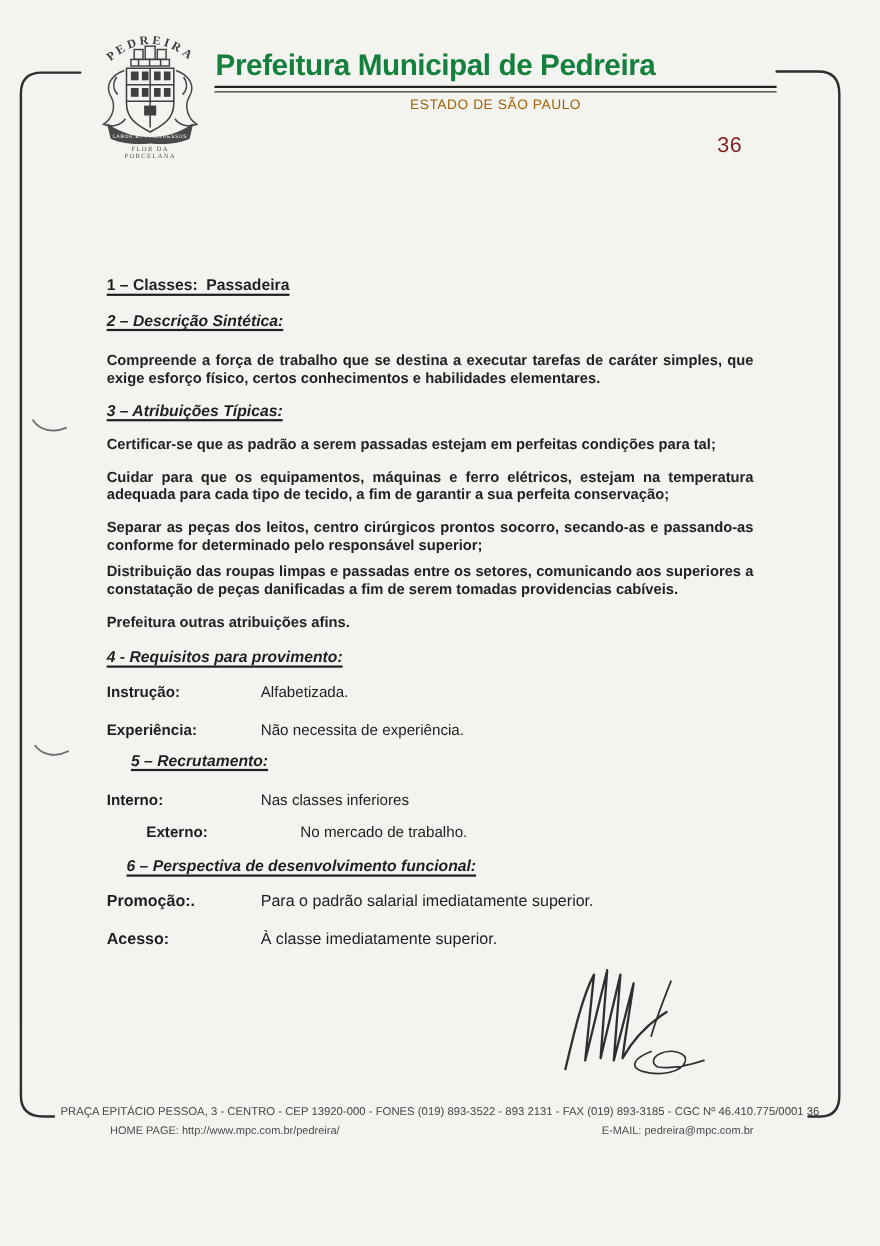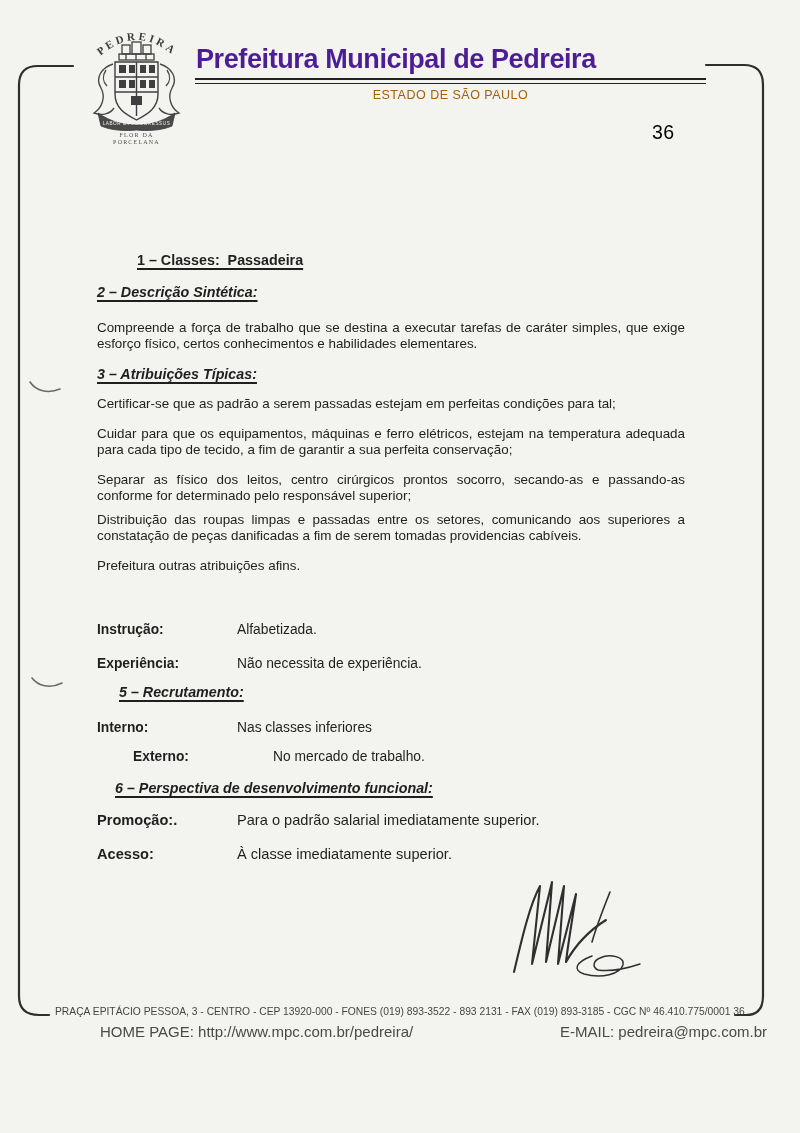--- a/index.html
+++ b/index.html
@@ -10,58 +10,58 @@
     font-family:"Liberation Sans",sans-serif;
     color:#1f1f1f;
     overflow:hidden;
   }
   svg{display:block;}
   .frame{position:absolute;left:0;top:0;}
   .logo{position:absolute;left:76px;top:18px;}
   .title{
     position:absolute;left:196px;top:44px;width:516px;
     font-size:27px;font-weight:bold;letter-spacing:-0.4px;
-    color:#4c1d95;white-space:nowrap;
+    color:#15803d;white-space:nowrap;
   }
   .title-rule{
     position:absolute;left:195px;top:78px;width:511px;height:3px;
     border-top:2.3px solid #222;border-bottom:1.5px solid #222;
   }
   .subtitle{
     position:absolute;left:195px;top:88px;width:511px;
     text-align:center;font-size:12.5px;letter-spacing:0.5px;color:#a16207;
   }
   .pagenum{
     position:absolute;left:652px;top:121px;width:60px;
-    font-size:19.5px;color:#000000;letter-spacing:0.5px;
+    font-size:19.5px;color:#7f1d1d;letter-spacing:0.5px;
   }
   .body-block{position:absolute;left:97px;width:588px;}
   .h-main{
     font-size:14.3px;font-weight:bold;white-space:pre-wrap;
     text-decoration:underline;text-decoration-thickness:1.6px;text-underline-offset:3px;
   }
   .h-sec{
     font-size:14.3px;font-weight:bold;font-style:italic;white-space:pre-wrap;
     text-decoration:underline;text-decoration-thickness:1.6px;text-underline-offset:3px;
   }
-  .para{font-size:13.4px;line-height:15.6px;text-align:justify;color:#222;}
+  .para{font-size:13.4px;line-height:15.6px;text-align:justify;color:#222;font-weight:bold;}
   .row{display:flex;}
   .row .lbl{width:140px;font-weight:bold;font-size:13.8px;flex:none;}
   .row .val{font-size:13.8px;}
   .row-lg .lbl{font-size:14.6px;}
   .row-lg .val{font-size:14.6px;}
   .mark{position:absolute;}
   .signature{position:absolute;left:492px;top:872px;}
   .footer-line1{
     position:absolute;left:55px;top:1006px;width:684px;
     text-align:center;font-size:10.3px;color:#454545;white-space:nowrap;
   }
-  .footer-line2{position:absolute;left:0;top:1023px;width:732px;height:16px;font-size:15px;color:#4a4a4a;}
+  .footer-line2{position:absolute;left:0;top:1023px;width:732px;height:16px;font-size:10px;color:#4a4a4a;}
   .footer-home{position:absolute;left:100px;white-space:nowrap;}
-  .footer-email{position:absolute;left:560px;white-space:nowrap;}
+  .footer-email{position:absolute;left:547px;white-space:nowrap;}
 </style>
 </head>
 <body>
 
 <div class="page">
 
   <svg class="frame" width="800" height="1133" viewBox="0 0 800 1133">
     <path d="M73,66 L38,66 Q19,66 19,85 L19,996 Q19,1015 39,1015 L49,1015" fill="none" stroke="#2e2e2e" stroke-width="2.2" stroke-linecap="round"></path>
     <path d="M706,65 L744,65 Q763,65 763,85 L763,996 Q763,1015 746,1015 L735,1015" fill="none" stroke="#2e2e2e" stroke-width="2.2" stroke-linecap="round"></path>
   </svg>
@@ -124,32 +124,33 @@
   <div class="subtitle">ESTADO DE SÃO PAULO</div>
   <div class="pagenum">36</div>
 
   <svg class="mark" style="left:26px;top:372px;" width="40" height="28" viewBox="0 0 40 28">
     <path d="M4,10 C10,19 22,22 34,17" fill="none" stroke="#6a6a6a" stroke-width="1.6" stroke-linecap="round"></path>
   </svg>
   <svg class="mark" style="left:28px;top:668px;" width="40" height="28" viewBox="0 0 40 28">
     <path d="M4,10 C10,18 22,21 34,15" fill="none" stroke="#6a6a6a" stroke-width="1.6" stroke-linecap="round"></path>
   </svg>
 
-  <div class="body-block h-main" style="top:252px;margin-left:40px;">1 – Classes:  Passadeira</div>
+  <div class="body-block h-main" style="top:252px;">1 – Classes:  Passadeira</div>
 
   <div class="body-block h-sec" style="top:284px;">2 – Descrição Sintética:</div>
   <div class="body-block para" style="top:320px;">Compreende a força de trabalho que se destina a executar tarefas de caráter simples, que exige esforço físico, certos conhecimentos e habilidades elementares.</div>
 
   <div class="body-block h-sec" style="top:366px;">3 – Atribuições Típicas:</div>
   <div class="body-block para" style="top:396px;">Certificar-se que as padrão a serem passadas estejam em perfeitas condições para tal;</div>
   <div class="body-block para" style="top:426px;">Cuidar para que os equipamentos, máquinas e ferro elétricos, estejam na temperatura adequada para cada tipo de tecido, a fim de garantir a sua perfeita conservação;</div>
-  <div class="body-block para" style="top:472px;">Separar as físico dos leitos, centro cirúrgicos prontos socorro, secando-as e passando-as conforme for determinado pelo responsável superior;</div>
+  <div class="body-block para" style="top:472px;">Separar as peças dos leitos, centro cirúrgicos prontos socorro, secando-as e passando-as conforme for determinado pelo responsável superior;</div>
   <div class="body-block para" style="top:512px;">Distribuição das roupas limpas e passadas entre os setores, comunicando aos superiores a constatação de peças danificadas a fim de serem tomadas providencias cabíveis.</div>
   <div class="body-block para" style="top:558px;">Prefeitura outras atribuições afins.</div>
 
+  <div class="body-block h-sec" style="top:590px;">4 - Requisitos para provimento:</div>
   <div class="body-block row" style="top:622px;">
     <span class="lbl">Instrução:</span>
     <span class="val">Alfabetizada.</span>
   </div>
   <div class="body-block row" style="top:656px;">
     <span class="lbl">Experiência:</span>
     <span class="val">Não necessita de experiência.</span>
   </div>
 
   <div class="body-block h-sec" style="top:684px;margin-left:22px;">5 – Recrutamento:</div>

